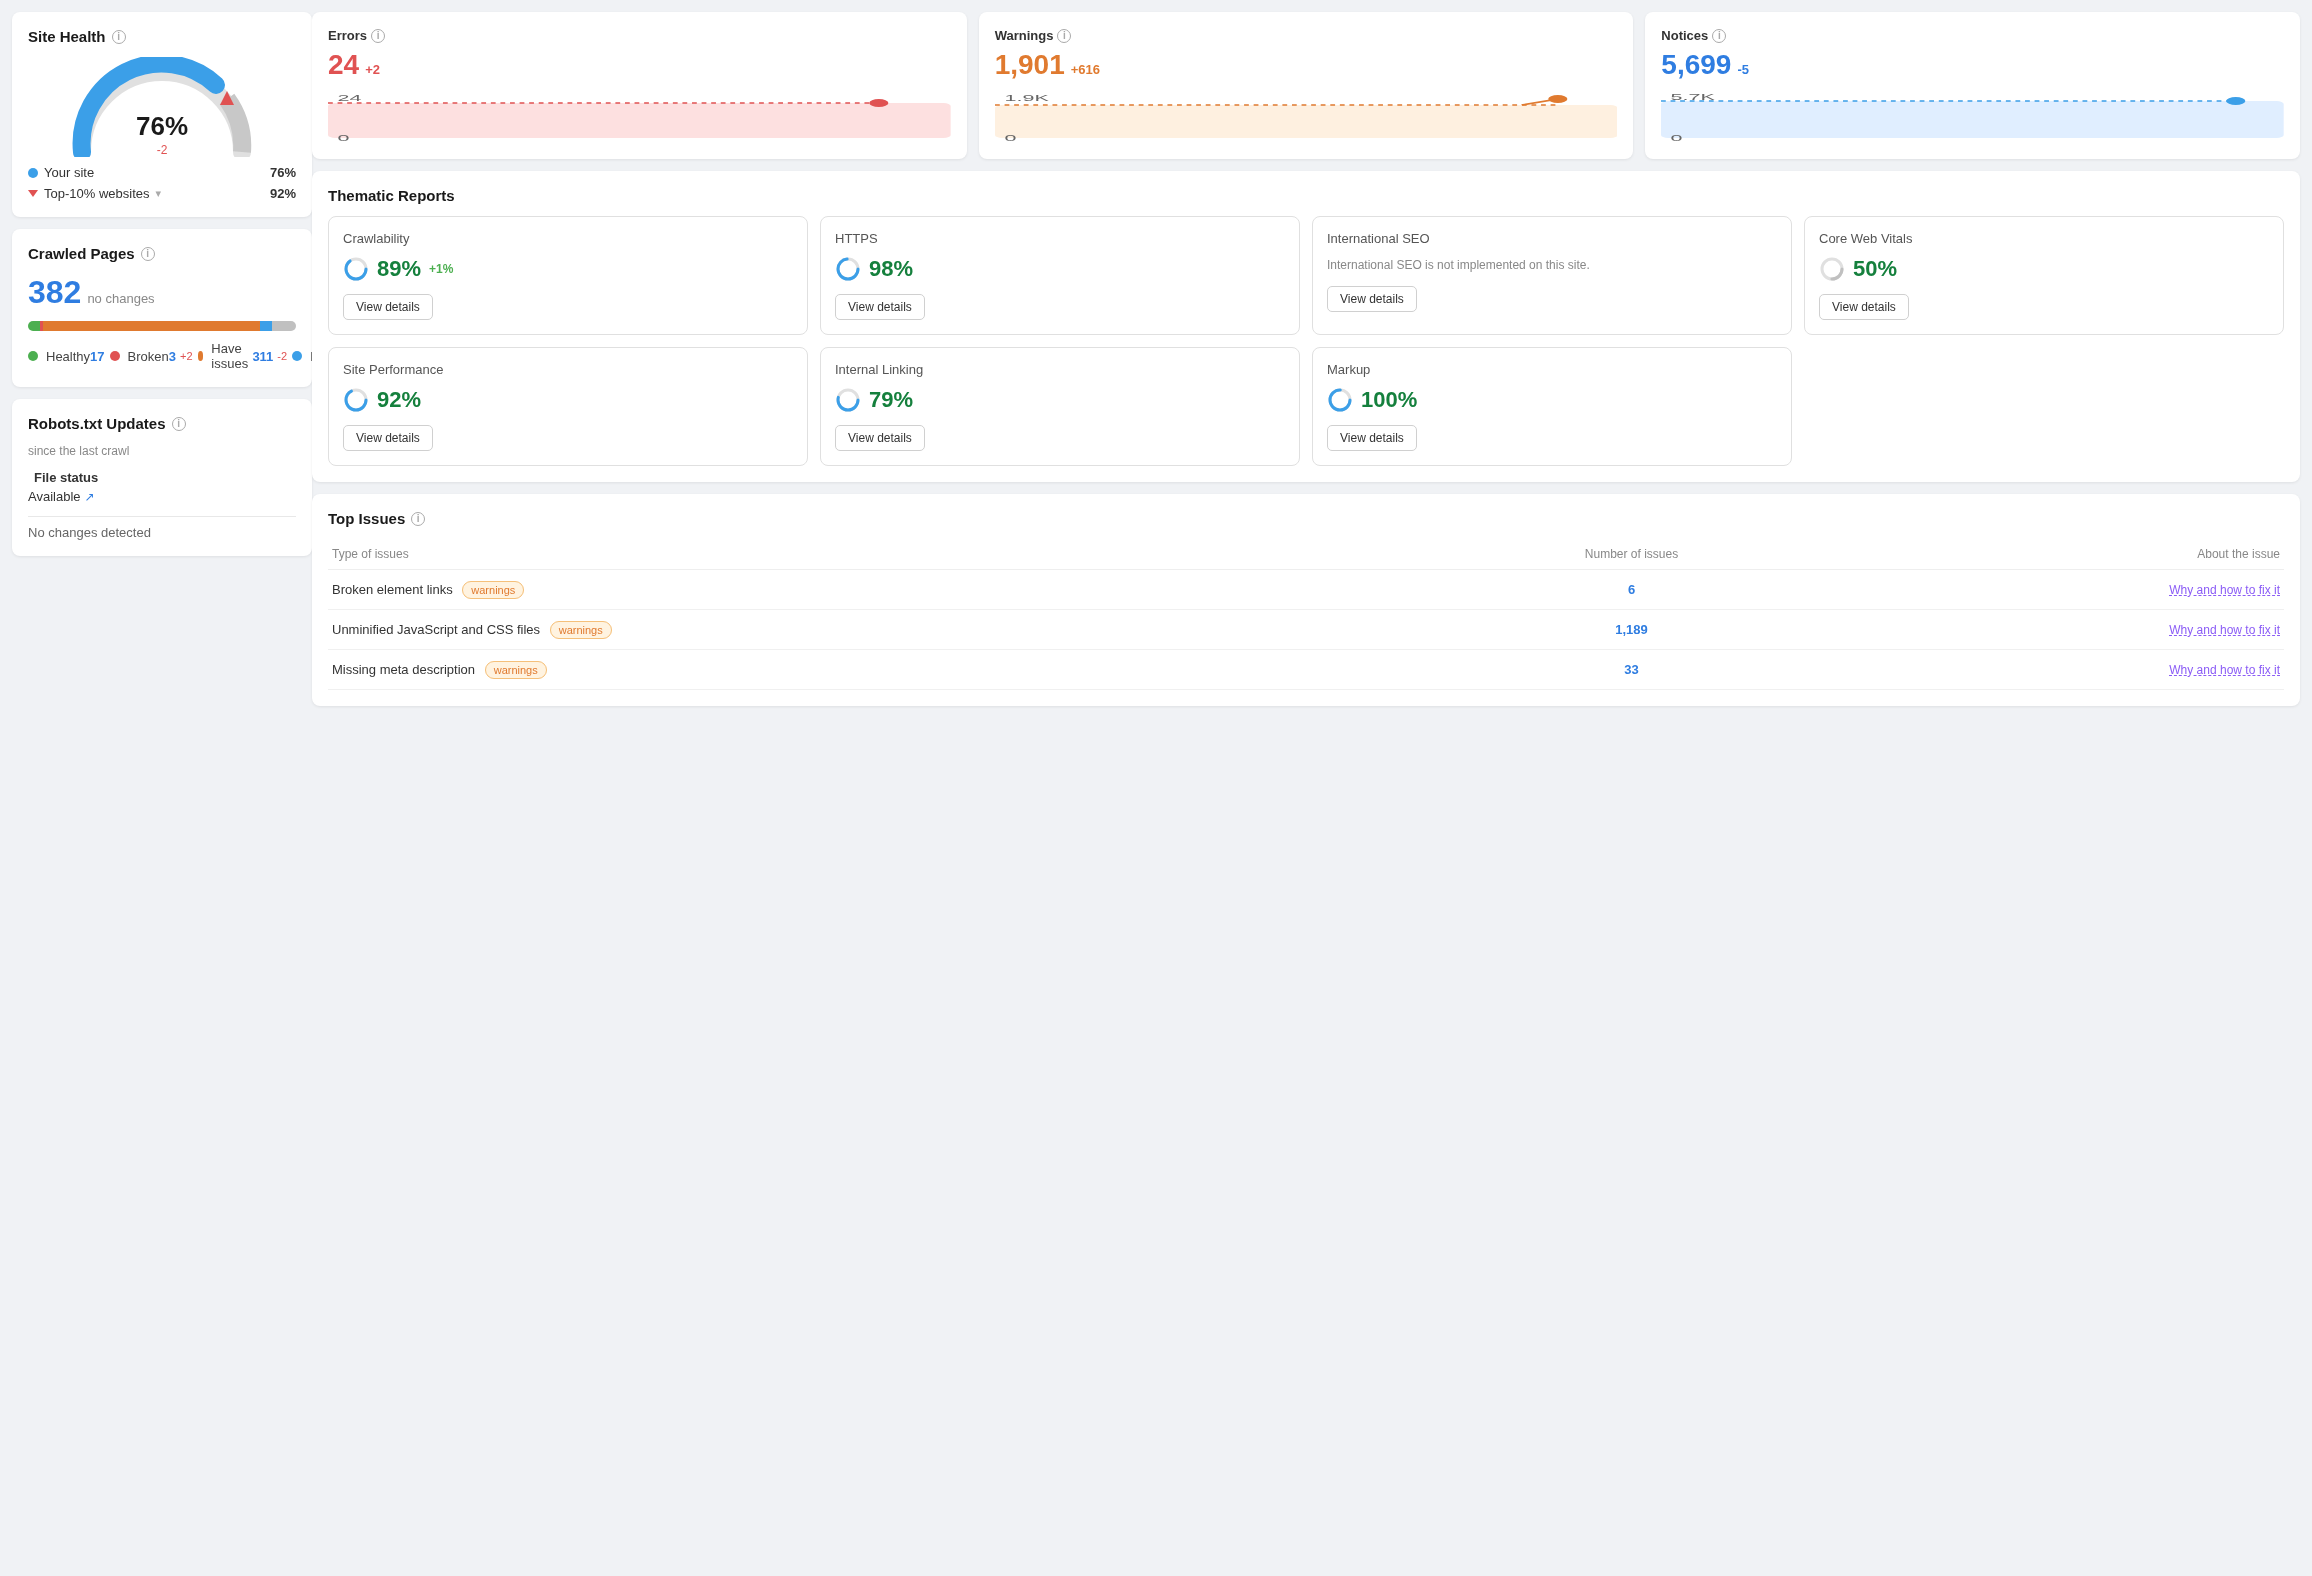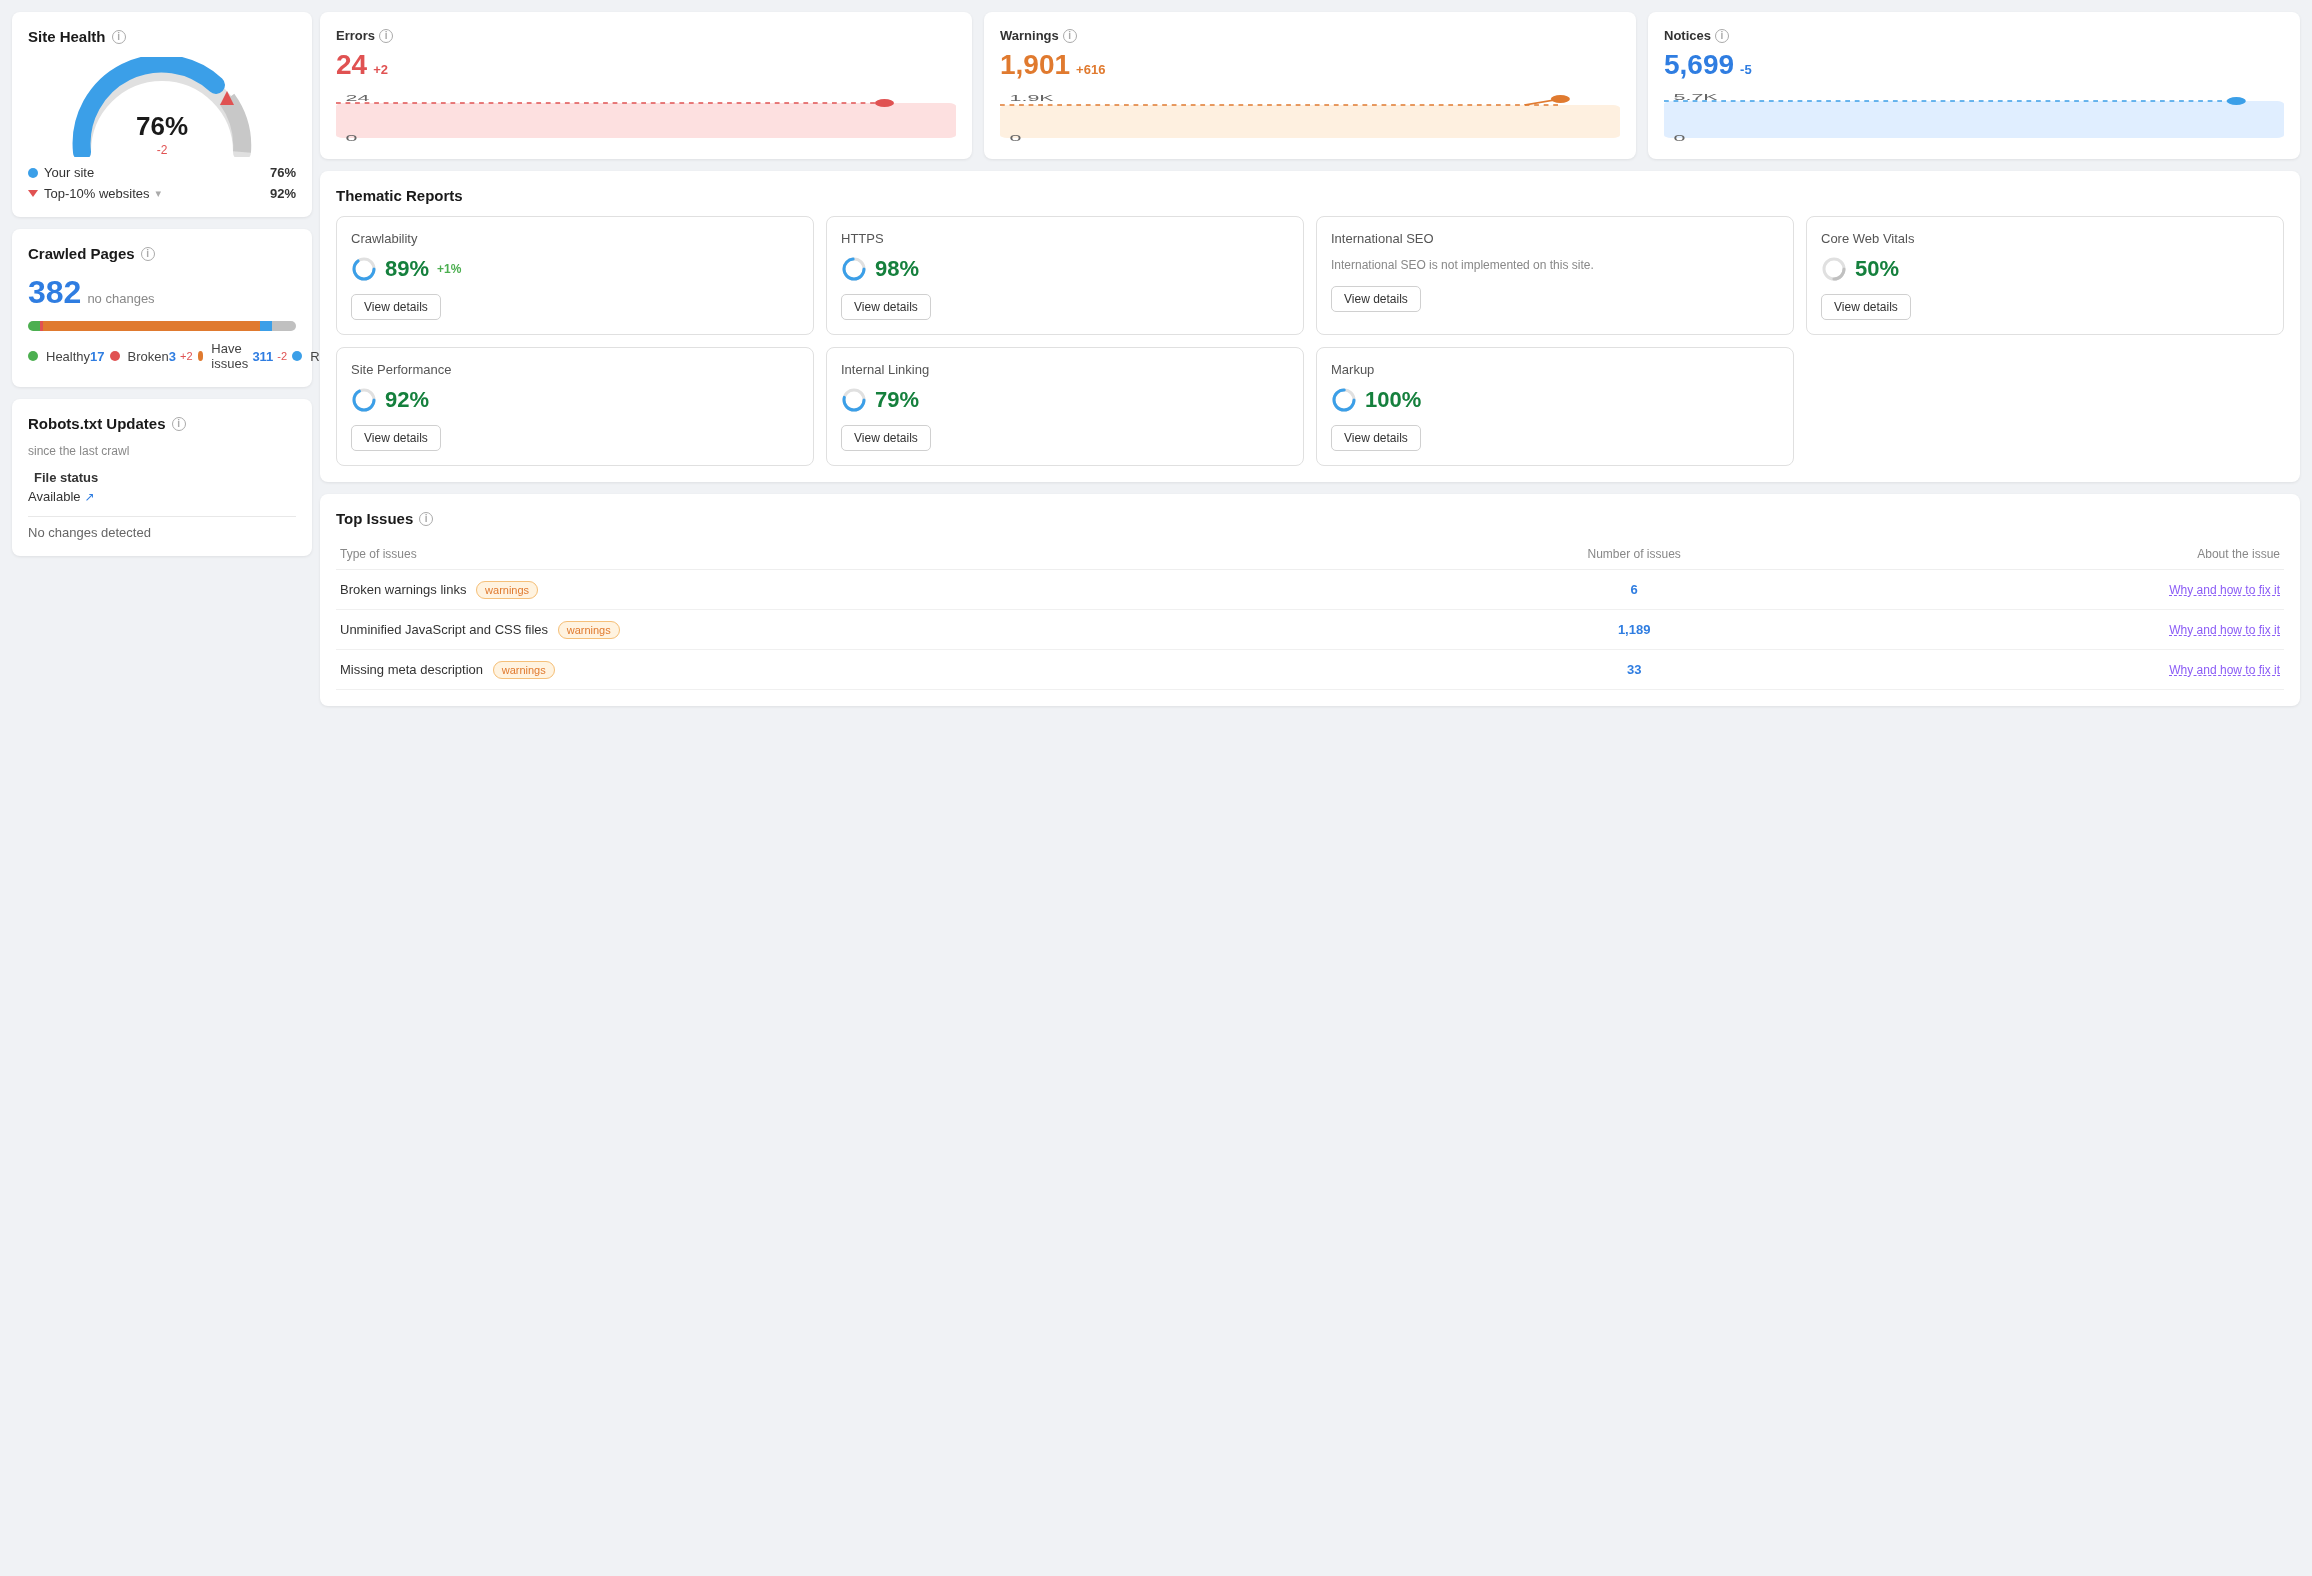--- a/index.html
+++ b/index.html
@@ -5,21 +5,21 @@
     * { box-sizing: border-box; margin: 0; padding: 0; }
     body {
       font-family: -apple-system, BlinkMacSystemFont, 'Segoe UI', Arial, sans-serif;
       background: #f0f2f5;
       font-size: 13px;
       color: #333;
     }
     .layout {
       display: grid;
       grid-template-columns: 300px 1fr;
-      gap: 8px;
+      gap: 0;
       padding: 12px;
       min-height: 100vh;
     }
     .left-col {
       display: flex;
       flex-direction: column;
       gap: 12px;
     }
     .right-col {
       display: flex;
@@ -641,21 +641,21 @@
         <thead>
           <tr>
             <th>Type of issues</th>
             <th>Number of issues</th>
             <th>About the issue</th>
           </tr>
         </thead>
         <tbody id="issues-tbody">
         <tr>
     <td>
-      <span>Broken warnings links</span>
+      <span>Broken element links</span>
       <span class="warning-badge">warnings</span>
     </td>
     <td>
       <span>6</span>
     </td>
     <td>
       <span class="fix-link">Why and how to fix it</span>
     </td>
   </tr>
             <tr>

